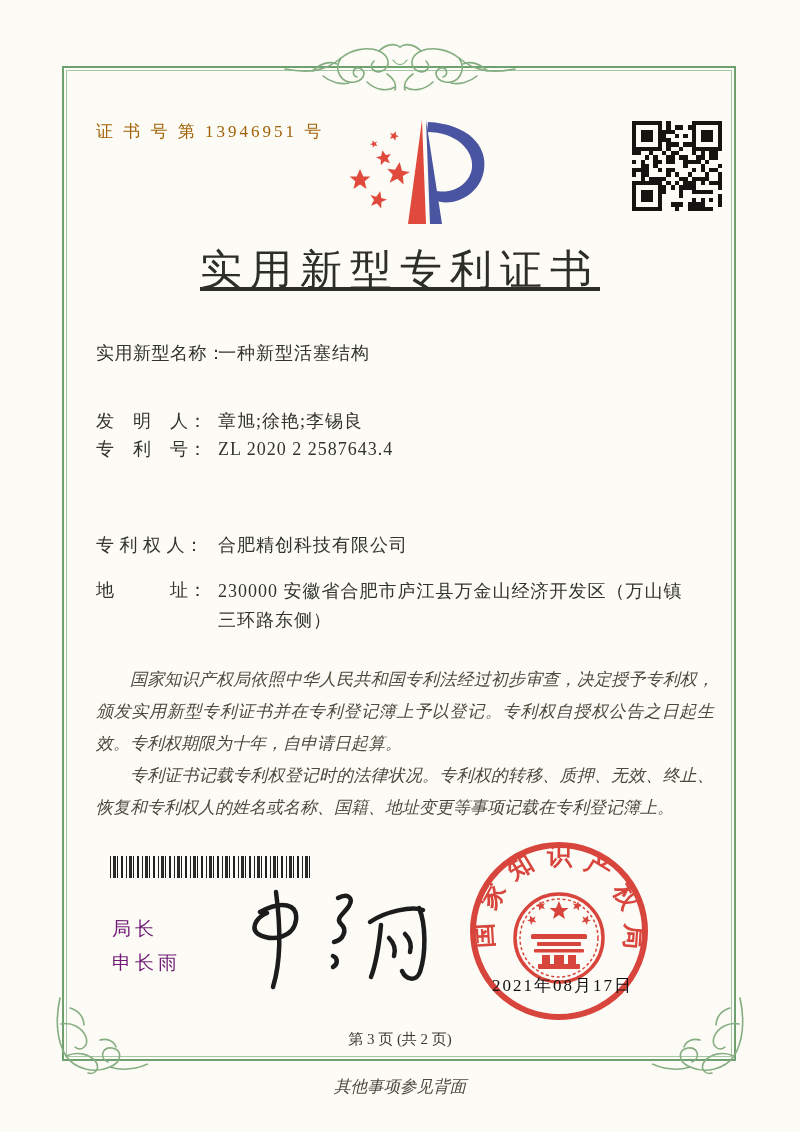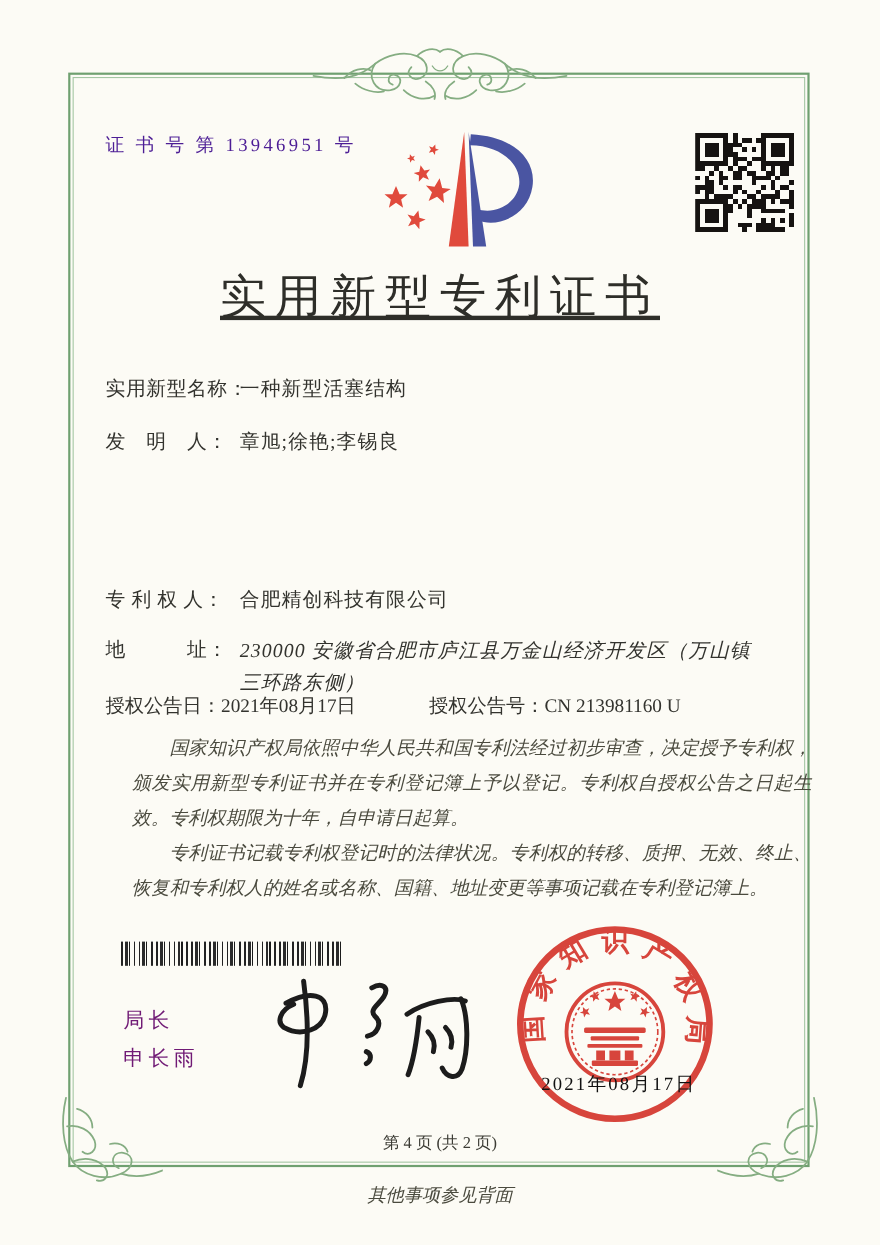--- a/index.html
+++ b/index.html
@@ -4,35 +4,35 @@
 <style>
   html,body{margin:0;padding:0;background:#e8e8e4;}
   .page{position:relative;width:800px;height:1132px;margin:0 auto;background:#fcfbf5;
         font-family:"Liberation Serif","DejaVu Serif",serif;color:#33332e;overflow:hidden;}
   
   .frame{position:absolute;left:62px;top:66px;width:674px;height:995px;
          border:2.5px solid #6fa070;box-sizing:border-box;}
   .frame-inner{position:absolute;left:2px;top:2px;right:2px;bottom:2px;border:1px solid #a4c6a3;}
   .ornament{position:absolute;pointer-events:none;}
   
-  .cert-no{position:absolute;left:96px;top:120px;font-size:17px;letter-spacing:3px;color:#4c1d95;}
+  .cert-no{position:absolute;left:96px;top:120px;font-size:17px;letter-spacing:3px;color:#a16207;}
   .logo{position:absolute;left:338px;top:112px;width:152px;height:122px;}
   .qr{position:absolute;left:632px;top:121px;width:90px;height:90px;}
   .title{position:absolute;left:0;top:242px;width:800px;text-align:center;
          font-size:42px;letter-spacing:8px;color:#2e2e29;font-weight:500;text-decoration:underline;}
   
   .field-row{position:absolute;left:96px;font-size:18px;line-height:1.5;white-space:nowrap;}
   .field-label{display:inline-block;width:122px;letter-spacing:.5px;vertical-align:top;}
   .field-value{display:inline-block;letter-spacing:1px;vertical-align:top;}
-  .field-value.wrap{white-space:normal;width:478px;line-height:1.6;font-style:italic;}
+  .field-value.wrap{white-space:normal;width:478px;line-height:1.6;}
   .grant-row{position:absolute;left:96px;top:629px;width:616px;font-size:17.5px;white-space:nowrap;}
   .grant-right{position:absolute;left:294px;top:0;}
   
   .body-text{position:absolute;left:96px;top:664px;width:618px;font-size:17px;line-height:1.88;
-             color:#4a4a3e;font-style:italic;text-align:justify;margin-left:24px;}
+             color:#4a4a3e;font-style:italic;text-align:justify;}
   .body-text p{margin:0;text-indent:2em;}
   
   .barcode{position:absolute;left:110px;top:856px;width:200px;height:22px;
      background:repeating-linear-gradient(90deg,#222 0 1.5px,transparent 1.5px 3.5px,
        #2a2a2a 3.5px 6px,transparent 6px 7px,#1a1a1a 7px 8px,transparent 8px 11.5px,
        #222 11.5px 13px,transparent 13px 16px);}
   .signer{position:absolute;left:112px;top:912px;font-size:19px;color:#701a75;
           font-family:"Liberation Sans","DejaVu Sans",sans-serif;letter-spacing:4px;line-height:1.8;}
   .sig{position:absolute;left:222px;top:882px;width:215px;height:115px;}
   .seal{position:absolute;left:464px;top:836px;width:190px;height:190px;opacity:.93;}
@@ -342,36 +342,33 @@
       <rect x="16" y="20" width="1" height="1"></rect>
       <rect x="17" y="20" width="1" height="1"></rect>
       <rect x="18" y="20" width="1" height="1"></rect>
     </svg>
 
   <div class="title">实用新型专利证书</div>
 
   <div class="field-row" style="top:340px">
     <span class="field-label">实用新型名称：</span><span class="field-value">一种新型活塞结构</span>
   </div>
-  <div class="field-row" style="top:388px">
+  <div class="field-row" style="top:408px">
     <span class="field-label">发　明　人：</span><span class="field-value">章旭;徐艳;李锡良</span>
+  </div>
+  <div class="field-row" style="top:436px">
+    <span class="field-label">专　利　号：</span><span class="field-value">ZL 2020 2 2587643.4</span>
   </div>
   <div class="field-row" style="top:532px">
     <span class="field-label">专 利 权 人：</span><span class="field-value">合肥精创科技有限公司</span>
   </div>
   <div class="field-row" style="top:577px">
     <span class="field-label">地　　　址：</span><span class="field-value wrap">230000 安徽省合肥市庐江县万金山经济开发区（万山镇三环路东侧）</span>
   </div>
 
-  <div class="grant-row">
-    <span>授权公告日：</span><span>2021年08月17日</span>
-    <span class="grant-right">
-      <span>授权公告号：</span><span>CN 213981160 U</span>
-    </span>
-  </div>
 
   <div class="body-text">
     <p>国家知识产权局依照中华人民共和国专利法经过初步审查，决定授予专利权，颁发实用新型专利证书并在专利登记簿上予以登记。专利权自授权公告之日起生效。专利权期限为十年，自申请日起算。</p>
     <p>专利证书记载专利权登记时的法律状况。专利权的转移、质押、无效、终止、恢复和专利权人的姓名或名称、国籍、地址变更等事项记载在专利登记簿上。</p>
   </div>
 
   <div class="barcode"></div>
 
   <div class="signer">
     <div>局长</div>
@@ -416,16 +413,16 @@
       </g>
 
       <path id="sealArc" d="M 47.6,142.4 A 67,67 0 1 1 142.4,142.4" fill="none" stroke="none"></path>
       <text font-size="25" font-weight="bold" stroke="none" font-family="'Liberation Serif','DejaVu Serif',serif">
         <textPath href="#sealArc" startOffset="36" textLength="244" lengthAdjust="spacing">国家知识产权局</textPath>
       </text>
     </g>
   </svg>
   <div class="seal-date">2021年08月17日</div>
 
-  <div class="page-number">第 4 页 (共 2 页)</div>
+  <div class="page-number">第 3 页 (共 2 页)</div>
   <div class="back-note">其他事项参见背面</div>
 
 </div>
 
 </body></html>

